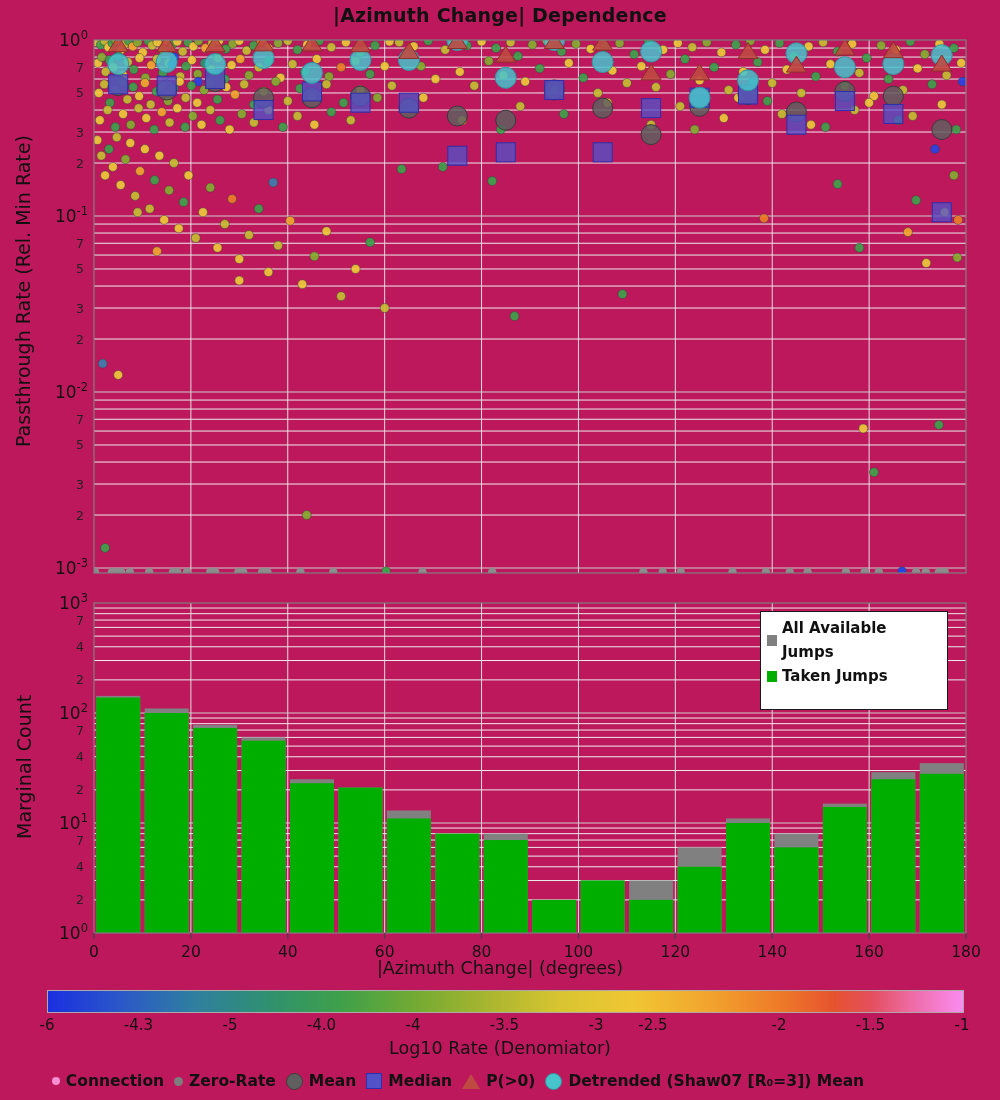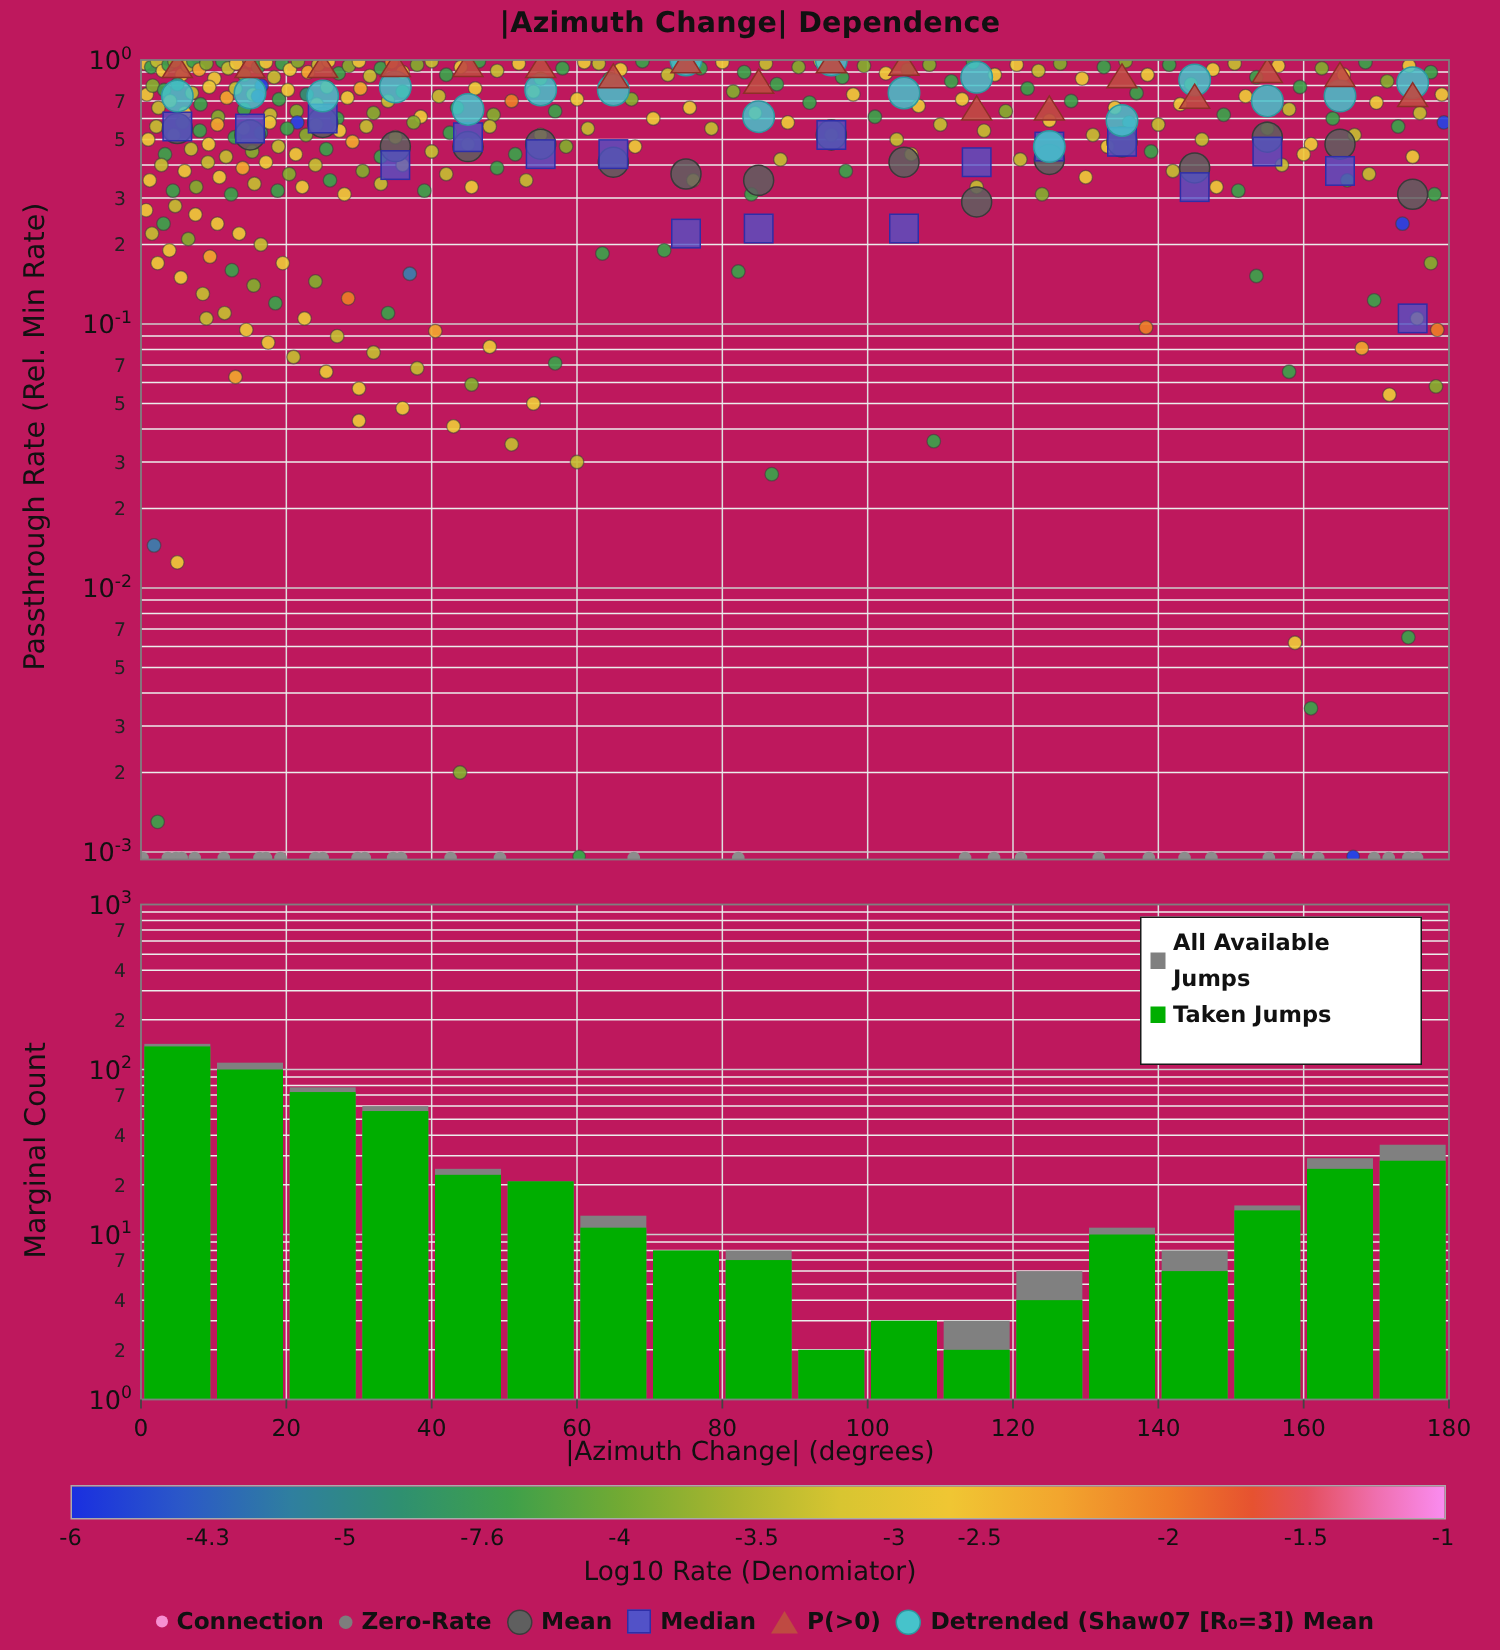--- a/index.html
+++ b/index.html
@@ -12,21 +12,21 @@
   .ylab-top{left:-117px;top:296px;width:280px;text-align:center;}
   .ylab-bot{left:-46px;top:758px;width:140px;text-align:center;}
   .xlab{position:absolute;top:958px;left:0;width:1000px;text-align:center;font-size:17.5px;}
   svg{position:absolute;left:0;top:0;}
   .cbar{position:absolute;left:47px;top:990px;width:915px;height:21px;
         border:1px solid #aaa;}
   .cbar-ticks{position:absolute;left:0;top:1016px;width:1000px;height:20px;font-size:15px;}
   .cbar-ticks span{position:absolute;transform:translateX(-50%);white-space:nowrap;}
   .cbar-lab{position:absolute;top:1038px;left:0;width:1000px;text-align:center;font-size:17.5px;}
   .legend-row{position:absolute;top:1072px;left:0;width:916px;display:flex;
-              justify-content:flex-end;align-items:center;gap:10px;font-size:15.5px;font-weight:600;}
+              justify-content:center;align-items:center;gap:10px;font-size:15.5px;font-weight:600;}
   .legend-item{display:flex;align-items:center;gap:6px;white-space:nowrap;}
   .mk{display:inline-block;flex:none;}
   .mk-dot-pink{width:8px;height:8px;border-radius:50%;background:#f78fd2;}
   .mk-dot-gray{width:9px;height:9px;border-radius:50%;background:#7d7d7d;}
   .mk-circ-mean{width:15px;height:15px;border-radius:50%;background:#5f5f5f;border:1px solid #3c3c3c;}
   .mk-sq-median{width:14px;height:14px;background:#5252c8;border:1px solid #2e2ea8;}
   .mk-tri{width:0;height:0;border-left:9px solid transparent;border-right:9px solid transparent;
           border-bottom:15px solid #bf4a42;}
   .mk-circ-teal{width:15px;height:15px;border-radius:50%;background:#46c3cb;border:1px solid #2e979f;}
   .hist-legend{position:absolute;left:760px;top:611px;width:188px;background:#fff;
@@ -661,21 +661,21 @@
     </div>
   </div>
 
   <div class="xlab">|Azimuth Change| (degrees)</div>
 
   <div class="cbar" id="cbar" style="background: linear-gradient(to right, rgb(26, 47, 224) 0%, rgb(43, 88, 200) 8%, rgb(47, 127, 159) 16%, rgb(47, 144, 112) 24%, rgb(63, 160, 74) 32%, rgb(114, 170, 51) 40%, rgb(168, 181, 47) 48%, rgb(216, 197, 49) 56%, rgb(240, 198, 51) 64%, rgb(242, 165, 46) 72%, rgb(238, 122, 40) 80%, rgb(230, 82, 48) 86%, rgb(228, 79, 94) 90%, rgb(239, 111, 174) 95%, rgb(250, 140, 240) 100%);"></div>
   <div class="cbar-ticks" id="cbar-ticks">
       <span style="left: 47px;">-6</span>
       <span style="left: 138.5px;">-4.3</span>
       <span style="left: 230px;">-5</span>
-      <span style="left: 321.5px;">-7.6</span>
+      <span style="left: 321.5px;">-4.0</span>
       <span style="left: 413px;">-4</span>
       <span style="left: 504.5px;">-3.5</span>
       <span style="left: 596px;">-3</span>
       <span style="left: 653px;">-2.5</span>
       <span style="left: 779px;">-2</span>
       <span style="left: 870.5px;">-1.5</span>
       <span style="left: 962px;">-1</span>
     </div>
   <div class="cbar-lab">Log10 Rate (Denomiator)</div>
 

